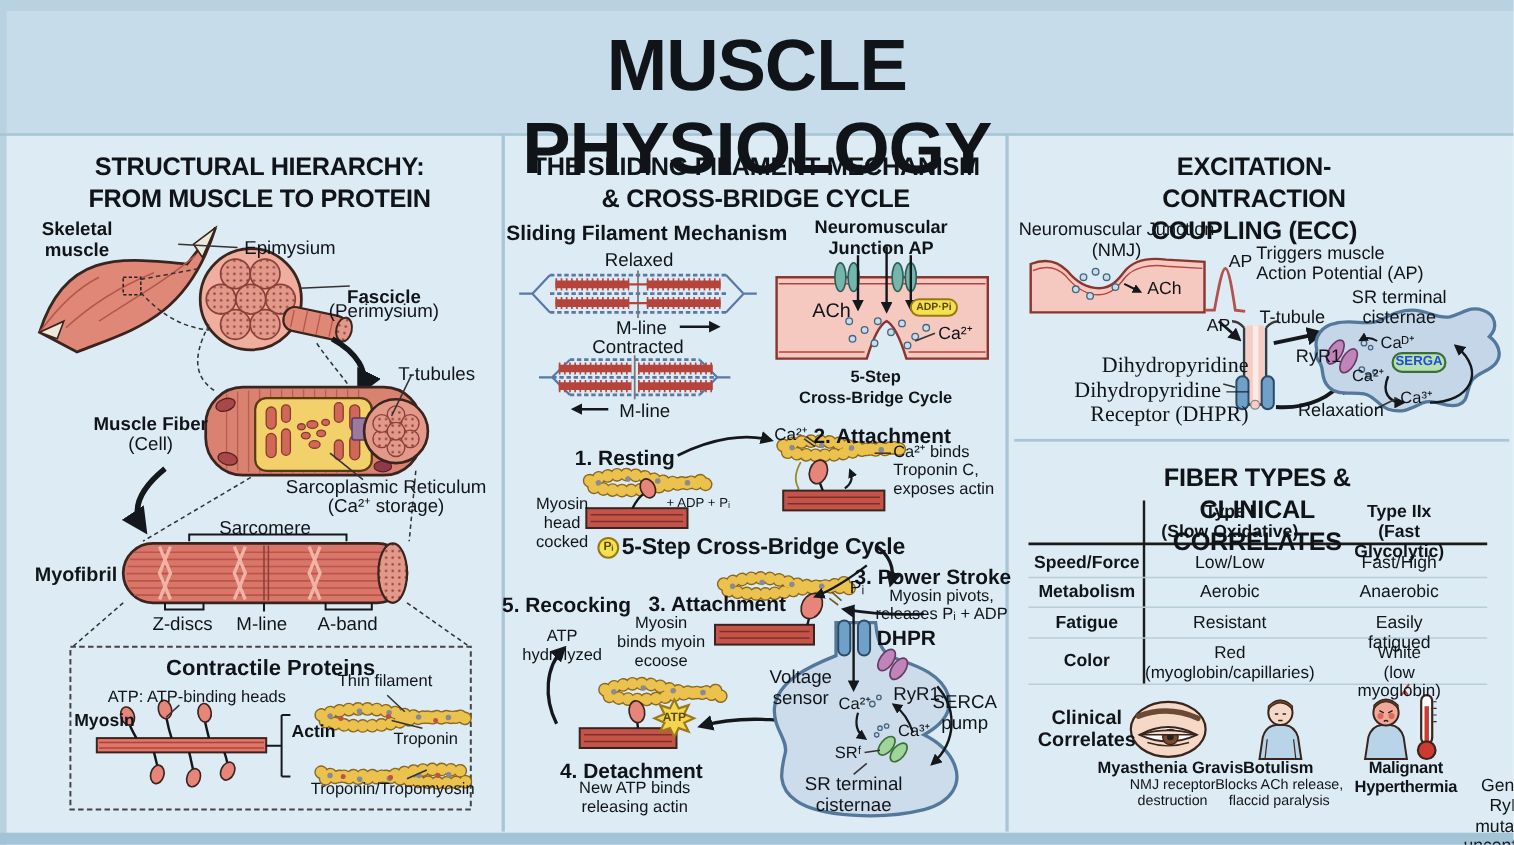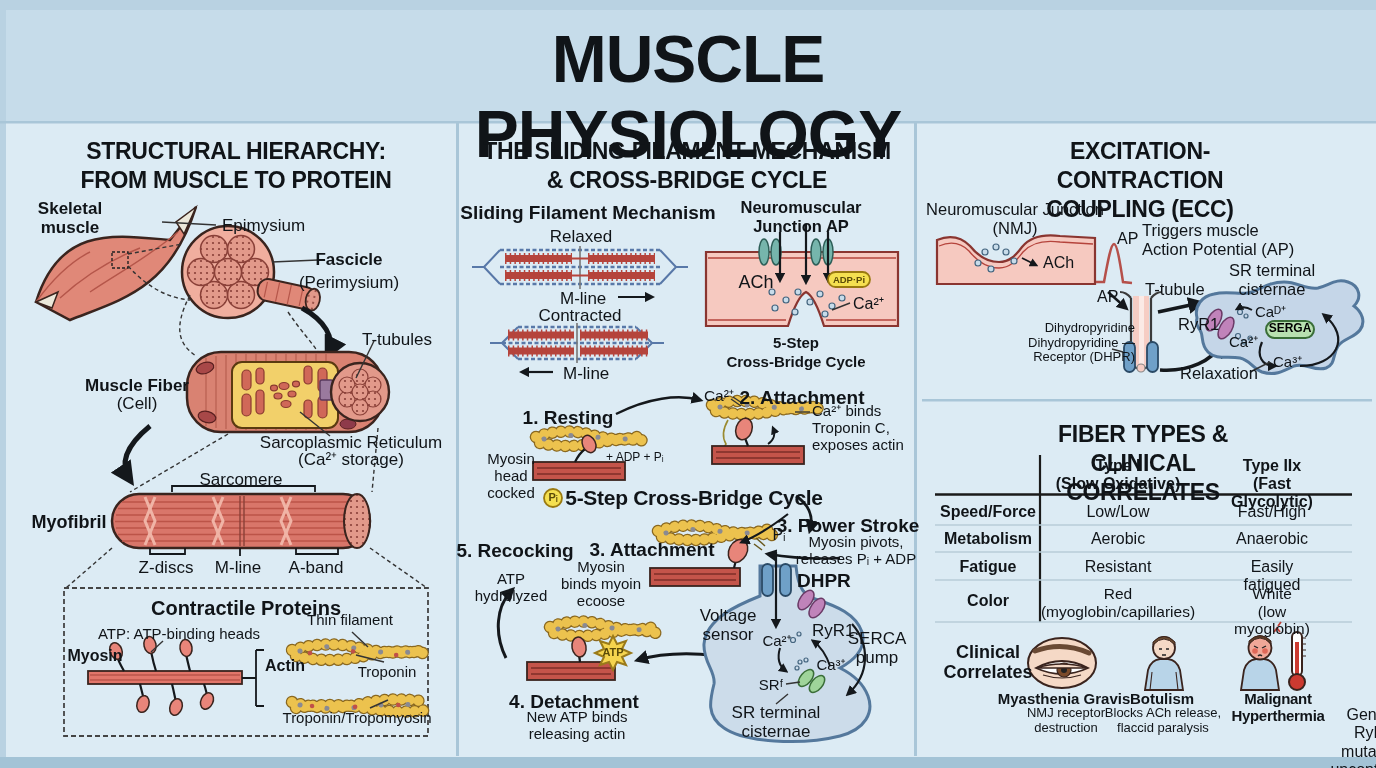--- a/index.html
+++ b/index.html
@@ -424,21 +424,21 @@
   </g>
 </svg>
 
 <div class="lbl b" style="left:688px;top:22px;font-size:66px;letter-spacing:-1px;">MUSCLE PHYSIOLOGY</div>
 
 <div class="lbl hd" style="left:236px;top:137px;font-size:23px;">STRUCTURAL HIERARCHY:
 FROM MUSCLE TO PROTEIN</div>
 <div class="lbl b" style="left:70px;top:199px;font-size:17px;">Skeletal
 muscle</div>
 <div class="lbl la" style="left:222px;top:216px;font-size:17px;">Epimysium</div>
-<div class="lbl b" style="left:349px;top:250px;font-size:17px;">Fascicle</div>
+<div class="lbl b" style="left:349px;top:260px;font-size:17px;">Fascicle</div>
 <div class="lbl" style="left:349px;top:273px;font-size:17px;">(Perimysium)</div>
 <div class="lbl la" style="left:362px;top:330px;font-size:17px;">T-tubules</div>
 <div class="lbl b" style="left:137px;top:376px;font-size:17px;">Muscle Fiber</div>
 <div class="lbl" style="left:137px;top:394px;font-size:17px;">(Cell)</div>
 <div class="lbl" style="left:351px;top:433px;font-size:17px;">Sarcoplasmic Reticulum</div>
 <div class="lbl" style="left:351px;top:450px;font-size:17px;">(Ca²⁺ storage)</div>
 <div class="lbl" style="left:241px;top:470px;font-size:17px;">Sarcomere</div>
 <div class="lbl b" style="left:69px;top:512px;font-size:18px;">Myofibril</div>
 <div class="lbl" style="left:166px;top:558px;font-size:17px;">Z-discs</div>
 <div class="lbl" style="left:238px;top:558px;font-size:17px;">M-line</div>
@@ -507,28 +507,28 @@
 <div class="lbl hd" style="left:1140px;top:137px;font-size:23px;">EXCITATION-CONTRACTION
 COUPLING (ECC)</div>
 <div class="lbl" style="left:1015px;top:200px;font-size:16.5px;">Neuromuscular Junction
 (NMJ)</div>
 <div class="lbl la" style="left:1043px;top:254px;font-size:16px;">ACh</div>
 <div class="lbl la" style="left:1117px;top:230px;font-size:16px;">AP</div>
 <div class="lbl la" style="left:1142px;top:221px;font-size:16.5px;">Triggers muscle
 Action Potential (AP)</div>
 <div class="lbl la" style="left:1097px;top:288px;font-size:16px;">AP</div>
 <div class="lbl la" style="left:1145px;top:280px;font-size:16.5px;">T-tubule</div>
-<div class="lbl ra" style="left:1135px;top:321px;font-size:13px;">Dihydropyridine
+<div class="lbl ra" style="left:1135px;top:321px;font-size:20px;font-family:Liberation Serif, serif;">Dihydropyridine
 Dihydropyridine —
 Receptor (DHPR)</div>
 <div class="lbl la" style="left:1178px;top:315px;font-size:16.5px;">RyR1</div>
 <div class="lbl" style="left:1272px;top:261px;font-size:16.5px;">SR terminal
 cisternae</div>
 <div class="lbl la" style="left:1255px;top:304px;font-size:15px;">Caᴰ⁺</div>
-<div class="lbl b" style="left:1290px;top:322px;font-size:12px;color:#000000;">SERGA</div>
+<div class="lbl b" style="left:1290px;top:322px;font-size:12px;color:#1d4ed8;">SERGA</div>
 <div class="lbl la" style="left:1229px;top:334px;font-size:15px;">Ca²⁺</div>
 <div class="lbl la" style="left:1273px;top:354px;font-size:15px;">Ca³⁺</div>
 <div class="lbl la" style="left:1180px;top:364px;font-size:16.5px;">Relaxation</div>
 <div class="lbl hd" style="left:1143px;top:420px;font-size:23px;">FIBER TYPES &amp; CLINICAL CORRELATES</div>
 
 <div class="lbl b" style="left:1118px;top:457px;font-size:16px;">Type I
 (Slow Oxidative)</div>
 <div class="lbl b" style="left:1272px;top:457px;font-size:16px;">Type IIx
 (Fast Glycolytic)</div>
 <div class="lbl b" style="left:988px;top:503px;font-size:16px;">Speed/Force</div>

